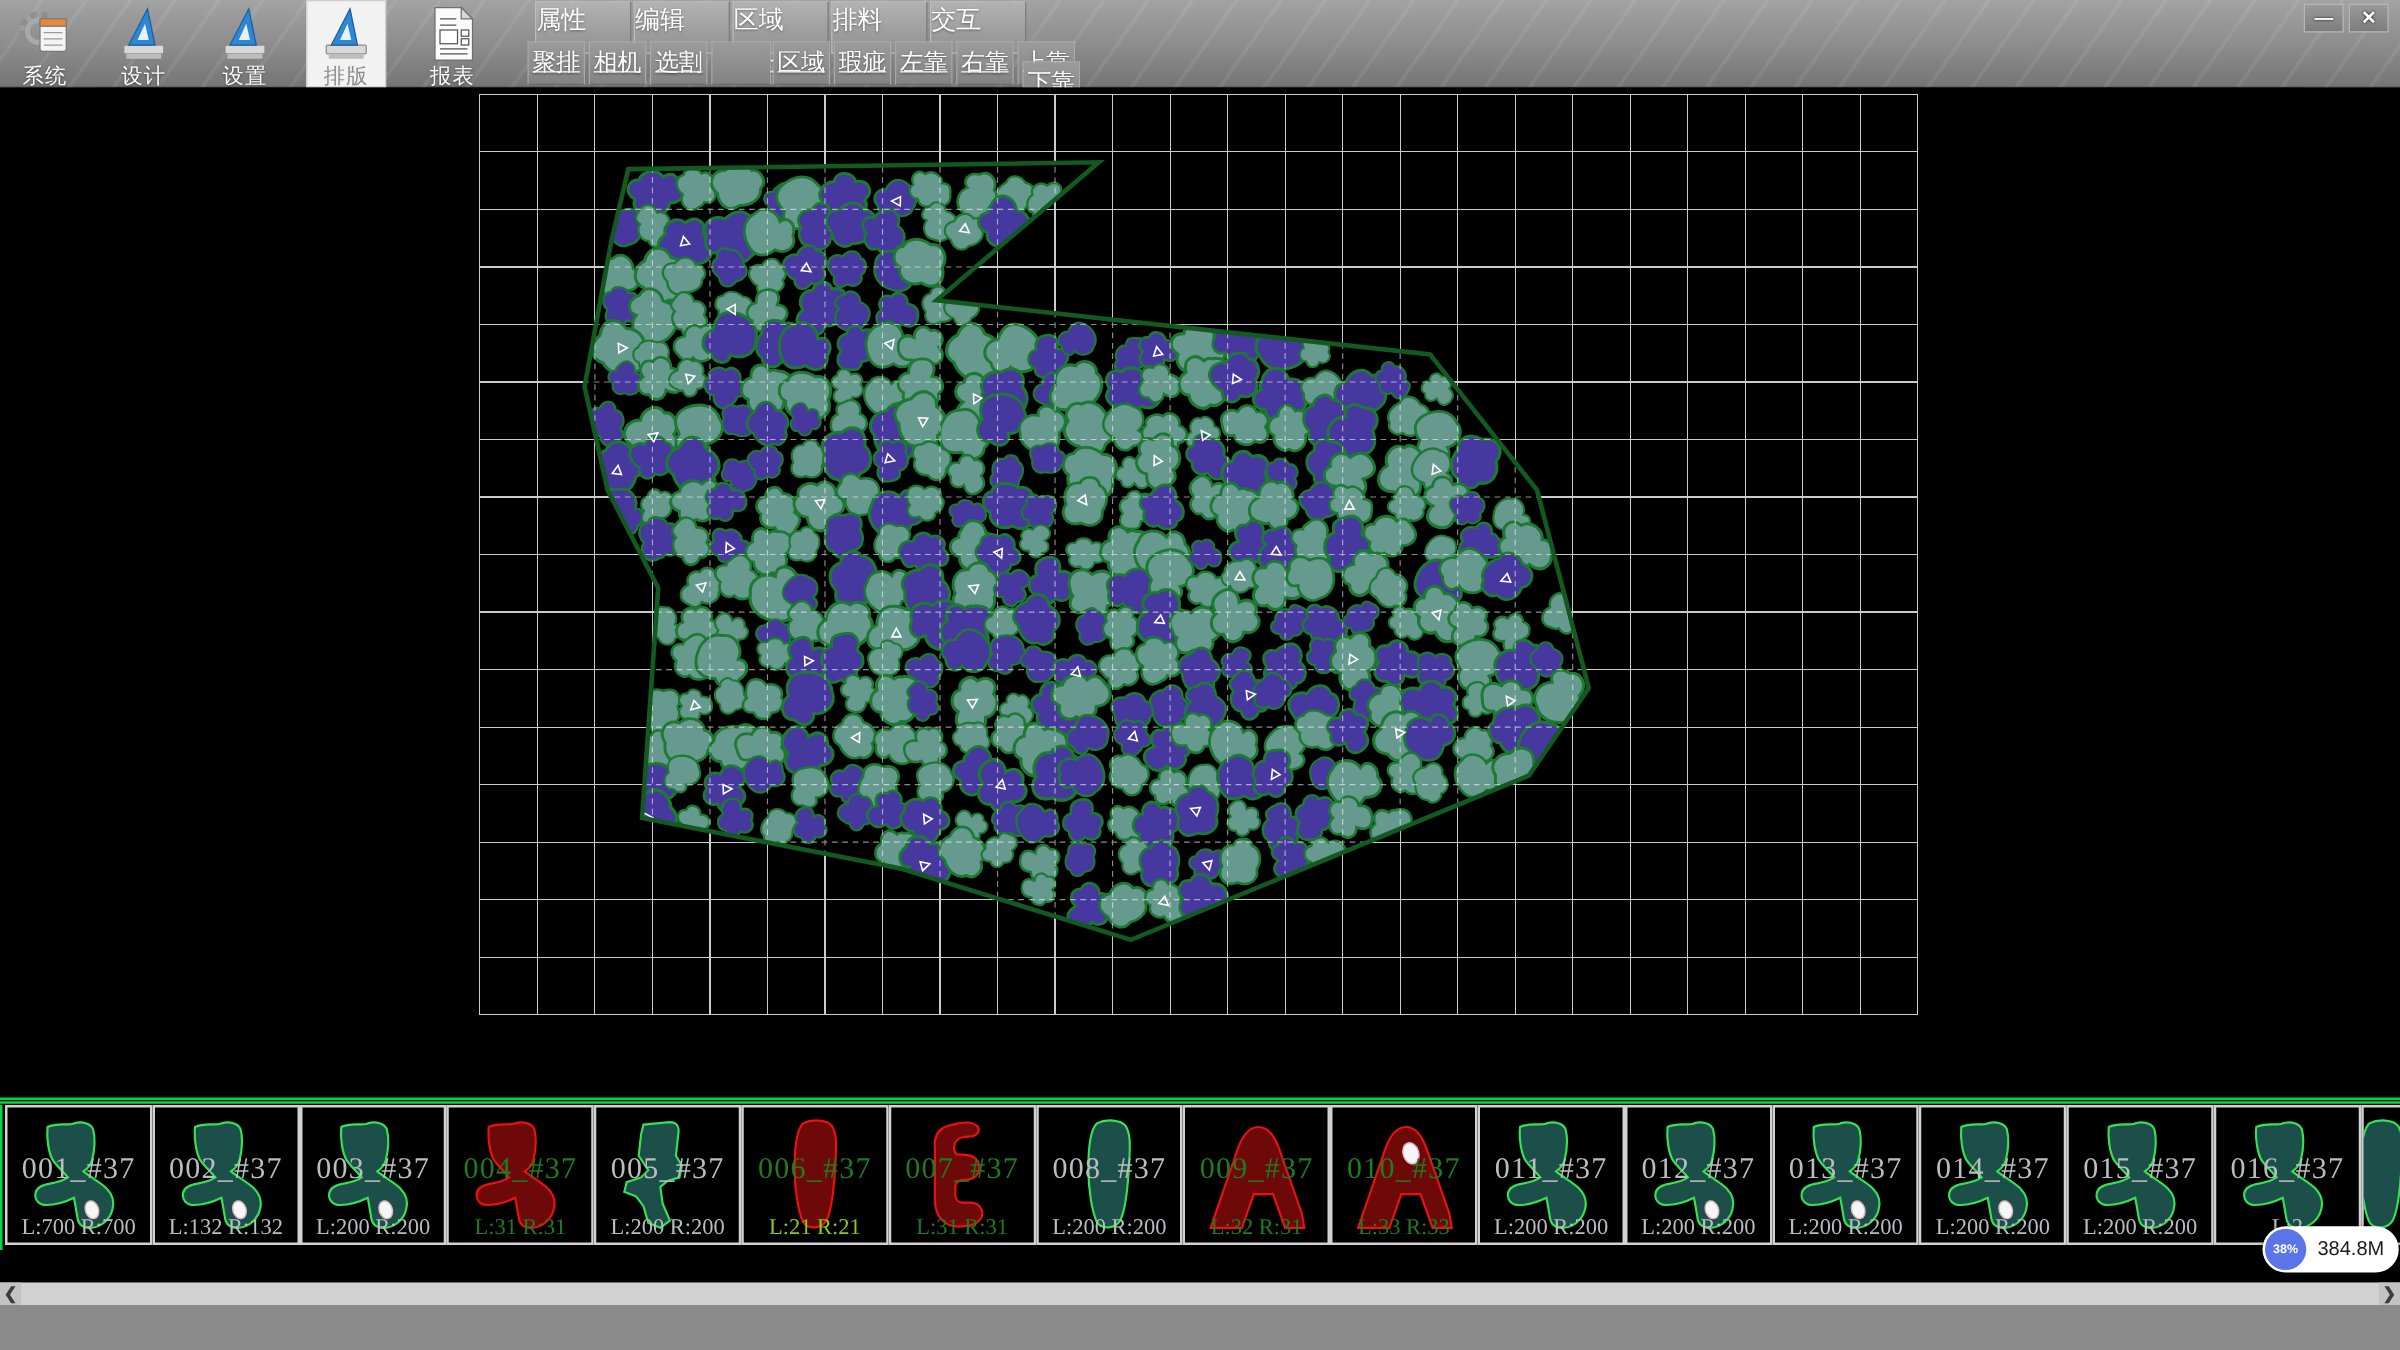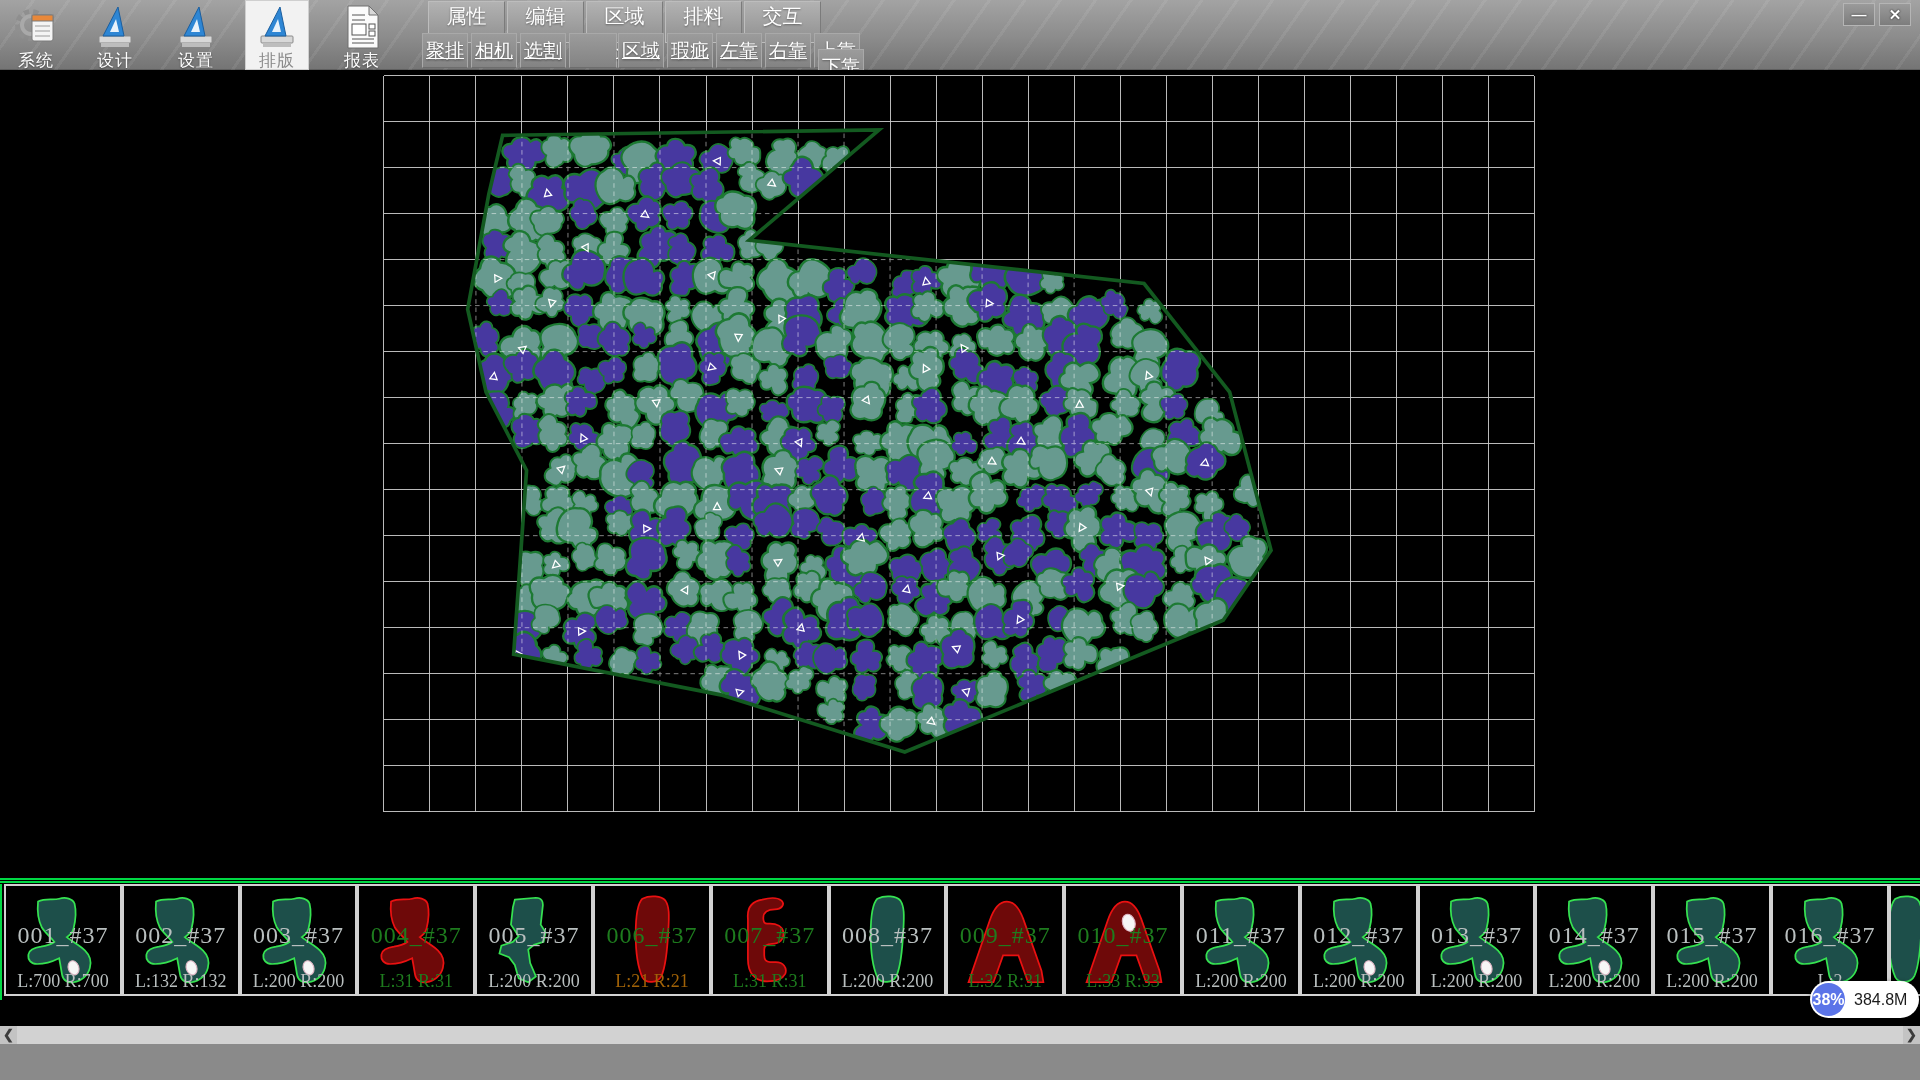--- a/index.html
+++ b/index.html
@@ -13,21 +13,21 @@
   #toolbar .stripes{position:absolute;inset:0;
     background:repeating-linear-gradient(125deg,transparent 0 26px,rgba(255,255,255,.07) 26px 29px);}
   .icon-btn{position:absolute;top:0;height:70px;width:64px;text-align:center;cursor:default;}
   .icon-btn.active{background:#f2f2f2;box-shadow:inset 0 0 0 1px #cfcfcf;}
   .icon-btn svg{display:block;margin:3px auto 0;}
   .icon-btn .lbl{display:block;font-size:17px;color:#fdfdfd;text-shadow:0 1px 2px rgba(0,0,0,.45);
     letter-spacing:1px;margin-top:-2px;}
   .icon-btn.active .lbl{color:#8a8a8a;text-shadow:none;}
   .menu-tab{position:absolute;top:1px;height:42px;width:77px;box-sizing:border-box;
     background:linear-gradient(#b2b2b2,#909090);border:1px solid #bdbdbd;border-right-color:#7b7b7b;
-    color:#fff;font-size:20px;line-height:28px;text-align:center;text-shadow:0 1px 2px rgba(0,0,0,.4);}
+    color:#fff;font-size:20px;line-height:28px;text-shadow:0 1px 2px rgba(0,0,0,.4);}
   .act-btn{position:absolute;top:33px;height:35px;width:46px;box-sizing:border-box;
     background:linear-gradient(#9b9b9b,#838383);border:1px solid #a9a9a9;border-bottom-color:#6d6d6d;
     color:#fff;font-size:19px;line-height:33px;text-align:center;text-shadow:0 1px 2px rgba(0,0,0,.4);text-decoration:underline;}
   .win-btn{position:absolute;top:3px;width:32px;height:23px;box-sizing:border-box;
     background:linear-gradient(#9a9a9a,#7d7d7d);border:1px solid #b5b5b5;
     color:#fff;font-weight:bold;text-align:center;font-size:15px;line-height:21px;
     text-shadow:0 0 2px #000;}
 
   
   #canvas-wrap{position:absolute;left:0;top:70px;width:1920px;height:808px;background:#000;}
@@ -42,21 +42,21 @@
   .cell .nm{position:absolute;left:0;right:0;top:36px;text-align:center;
     font-family:"Liberation Serif",serif;font-size:24px;letter-spacing:1px;}
   .cell .lr{position:absolute;left:0;right:0;bottom:2px;text-align:center;
     font-family:"Liberation Serif",serif;font-size:18px;white-space:nowrap;}
 
   
   #badge{position:absolute;left:1810px;top:981px;height:37px;min-width:99px;background:#fff;
     border-radius:19px;box-shadow:0 1px 4px rgba(0,0,0,.45);display:flex;align-items:center;z-index:5;}
   #badge .circ{width:33px;height:33px;margin-left:2px;border-radius:50%;
     background:radial-gradient(circle at 35% 30%,#7d93ef,#5168e2);
-    color:#fff;font-size:16px;font-weight:bold;display:flex;align-items:center;justify-content:center;}
+    color:#fff;font-size:10px;font-weight:bold;display:flex;align-items:center;justify-content:center;}
   #badge .val{color:#1c1c1c;font-size:16px;margin:0 12px 0 9px;}
 
   
   #hscroll{position:absolute;left:0;top:1026px;width:1920px;height:18px;background:#d2d2d2;}
   .sb-btn{position:absolute;top:0;width:17px;height:18px;background:#c3c3c3;color:#3c3c3c;
     font-size:13px;font-weight:bold;text-align:center;line-height:18px;}
   #bottombar{position:absolute;left:0;top:1044px;width:1920px;height:36px;background:#8a8a8a;}
 </style>
 </head>
 <body>
@@ -678,21 +678,21 @@
           <path d="M30,8 L52,6 C58,6 60,10 59,16 L57,34 L62,42 L60,52 L50,55 L44,60 L46,74 L52,88 L44,94 L34,90 L30,76 L24,68 L14,64 L16,56 L28,52 L34,46 L26,34 L28,16 Z" fill="#1d4f4a" stroke="#36e251" stroke-width="1.8"></path>
         </svg>
         <div class="nm" style="color: rgb(185, 191, 191);">005_#37</div>
         <div class="lr" style="color: rgb(185, 191, 191);">L:200 R:200</div>
       </div>
       <div class="cell" style="left: 591px; width: 117.8px;">
         <svg width="96" height="104" viewBox="0 0 100 100">
           <path d="M40,7 C48,3 60,4 64,9 C68,15 68,24 67,40 C66,60 64,78 60,87 C56,95 44,96 40,89 C36,80 33,62 33,44 C33,26 35,12 40,7 Z" fill="#6e0909" stroke="#ea1111" stroke-width="1.8"></path>
         </svg>
         <div class="nm" style="color: rgb(30, 124, 30);">006_#37</div>
-        <div class="lr" style="color: #a16207;">L:21 R:21</div>
+        <div class="lr" style="color: #84cc16;">L:21 R:21</div>
       </div>
       <div class="cell" style="left: 708.8px; width: 117.8px;">
         <svg width="96" height="104" viewBox="0 0 100 100">
           <path d="M42,8 C30,10 26,18 27,28 L27,70 C27,84 34,93 47,93 C55,93 63,91 66,85 C68,79 64,73 56,73 L50,73 C46,73 44,70 44,66 L44,60 C44,56 47,54 52,54 C60,54 65,49 64,42 C63,36 57,33 50,33 L47,33 C44,33 43,30 43,27 C43,21 48,18 55,18 C62,18 66,13 62,9 C57,5 49,6 42,8 Z" fill="#6e0909" stroke="#ea1111" stroke-width="1.8"></path>
         </svg>
         <div class="nm" style="color: rgb(30, 124, 30);">007_#37</div>
         <div class="lr" style="color: rgb(30, 124, 30);">L:31 R:31</div>
       </div>
       <div class="cell" style="left: 826.6px; width: 117.8px;">
         <svg width="96" height="104" viewBox="0 0 100 100">

